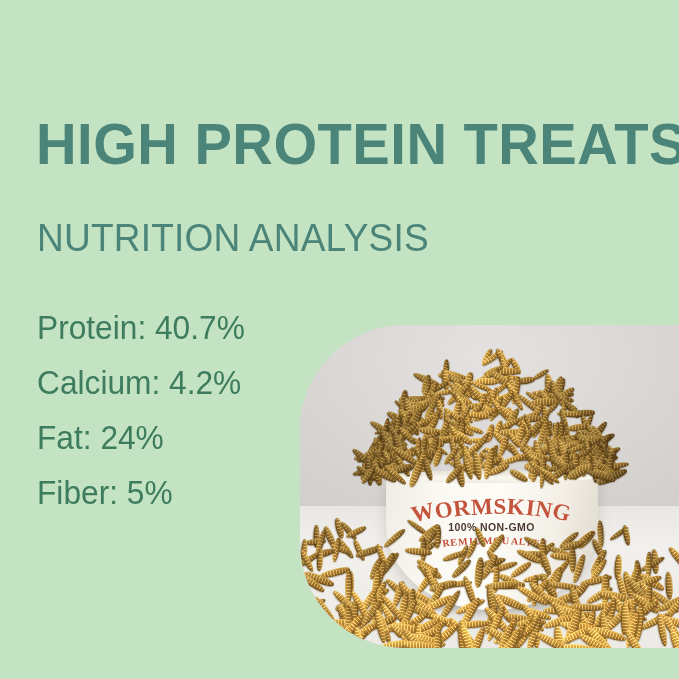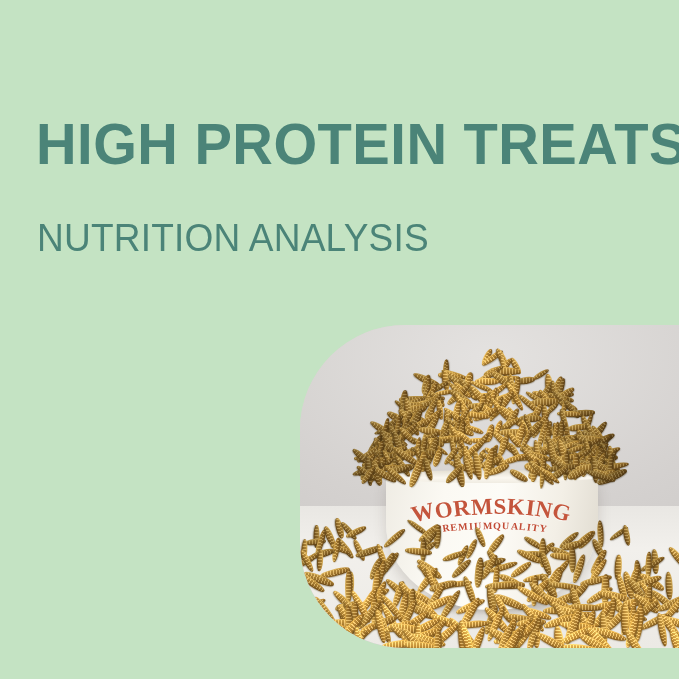--- a/index.html
+++ b/index.html
@@ -197,31 +197,38 @@
 </style>
 </head>
 <body>
 
 <div id="poster">
 
   <h1 class="headline">HIGH PROTEIN TREATS</h1>
 
   <h2 class="subhead">NUTRITION ANALYSIS</h2>
 
+  <div class="facts">
+    <div class="fact-line">Protein: 40.7%</div>
+    <div class="fact-line">Calcium: 4.2%</div>
+    <div class="fact-line">Fat: 24%</div>
+    <div class="fact-line">Fiber: 5%</div>
+  </div>
 
   <div class="photo">
     <div class="photo-inner">
       <div class="surface"></div>
 
       <div class="bowl-shadow"></div>
 
       <div class="bowl">
         <div class="bowl-rim"></div>
         <div class="logo">
           <div class="logo-main" id="logo-main"><span style="transform: rotate(-14deg) translateY(6px);">W</span><span style="transform: rotate(-10.5deg) translateY(3.375px);">O</span><span style="transform: rotate(-7deg) translateY(1.5px);">R</span><span style="transform: rotate(-3.5deg) translateY(0.375px);">M</span><span style="transform: rotate(0deg) translateY(0px);">S</span><span style="transform: rotate(3.5deg) translateY(0.375px);">K</span><span style="transform: rotate(7deg) translateY(1.5px);">I</span><span style="transform: rotate(10.5deg) translateY(3.375px);">N</span><span style="transform: rotate(14deg) translateY(6px);">G</span></div>
+          <div class="logo-sub">100% NON-GMO</div>
           <div class="logo-tag" id="logo-tag"><span style="transform: rotate(-11deg) translateY(3px);">P</span><span style="transform: rotate(-9.42857deg) translateY(2.20408px);">R</span><span style="transform: rotate(-7.85714deg) translateY(1.53061px);">E</span><span style="transform: rotate(-6.28571deg) translateY(0.979592px);">M</span><span style="transform: rotate(-4.71429deg) translateY(0.55102px);">I</span><span style="transform: rotate(-3.14286deg) translateY(0.244898px);">U</span><span style="transform: rotate(-1.57143deg) translateY(0.0612244px);">M</span><span style="transform: rotate(0deg) translateY(0px);"> </span><span style="transform: rotate(1.57143deg) translateY(0.0612244px);">Q</span><span style="transform: rotate(3.14286deg) translateY(0.244898px);">U</span><span style="transform: rotate(4.71429deg) translateY(0.55102px);">A</span><span style="transform: rotate(6.28571deg) translateY(0.979592px);">L</span><span style="transform: rotate(7.85714deg) translateY(1.53061px);">I</span><span style="transform: rotate(9.42857deg) translateY(2.20408px);">T</span><span style="transform: rotate(11deg) translateY(3px);">Y</span></div>
         </div>
       </div>
 
       <div class="pile" id="pile">
           <div class="larva" style="width: 18.0693px; height: 6.12095px; left: 112.093px; top: 6.51732px; transform: rotate(-61.9913deg); filter: brightness(1.2);"></div>
           <div class="larva" style="width: 24.8065px; height: 6.42561px; left: 114.295px; top: 7.64732px; transform: rotate(-34.4724deg); filter: brightness(1.19);"></div>
           <div class="larva" style="width: 22.2784px; height: 7.22121px; left: 125.839px; top: 8.21439px; transform: rotate(63.577deg); filter: brightness(1.13);"></div>
           <div class="larva" style="width: 17.8508px; height: 5.56548px; left: 141.674px; top: 16.1312px; transform: rotate(61.1794deg); filter: brightness(1.12);"></div>
           <div class="larva" style="width: 20.829px; height: 5.97081px; left: 128.053px; top: 17.1051px; transform: rotate(-50.2913deg); filter: brightness(1.18);"></div>

